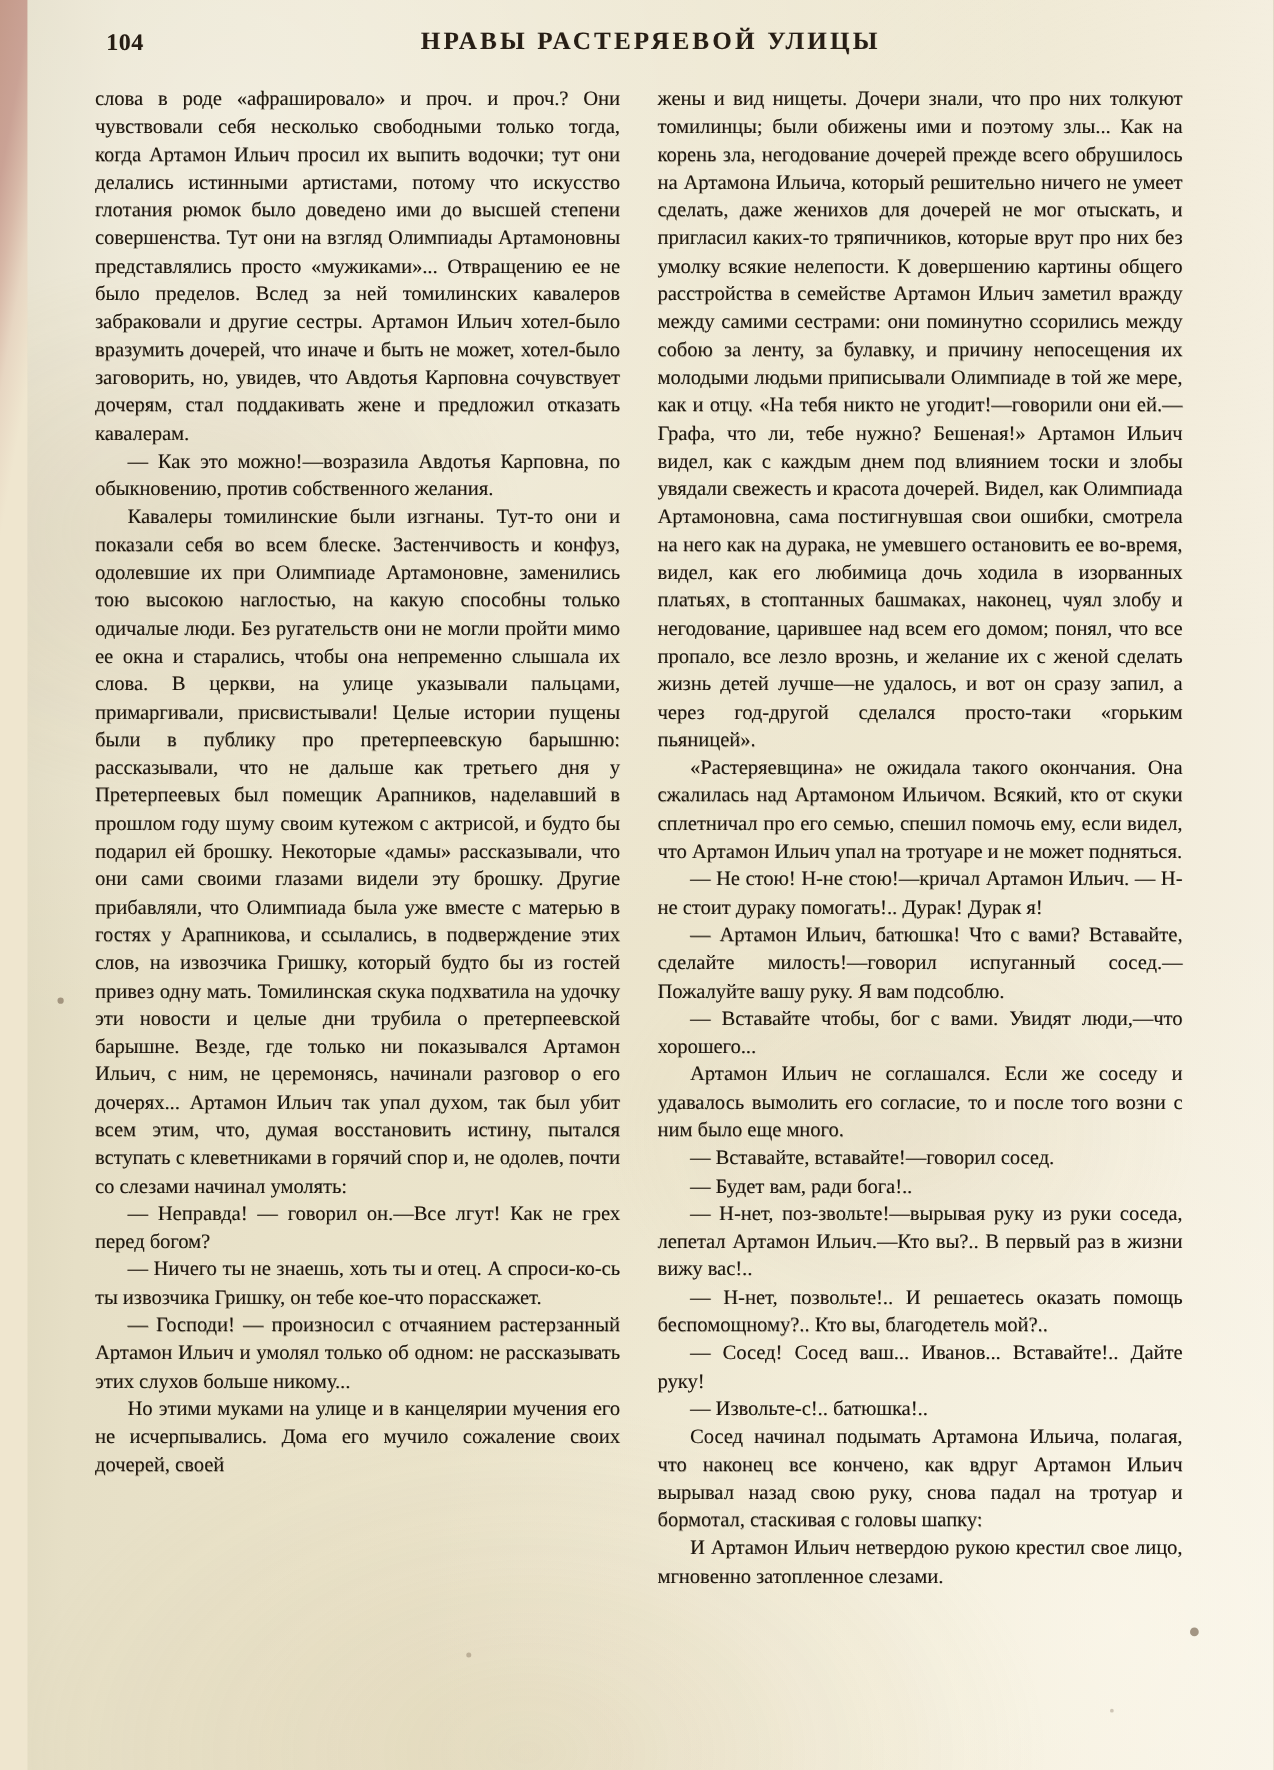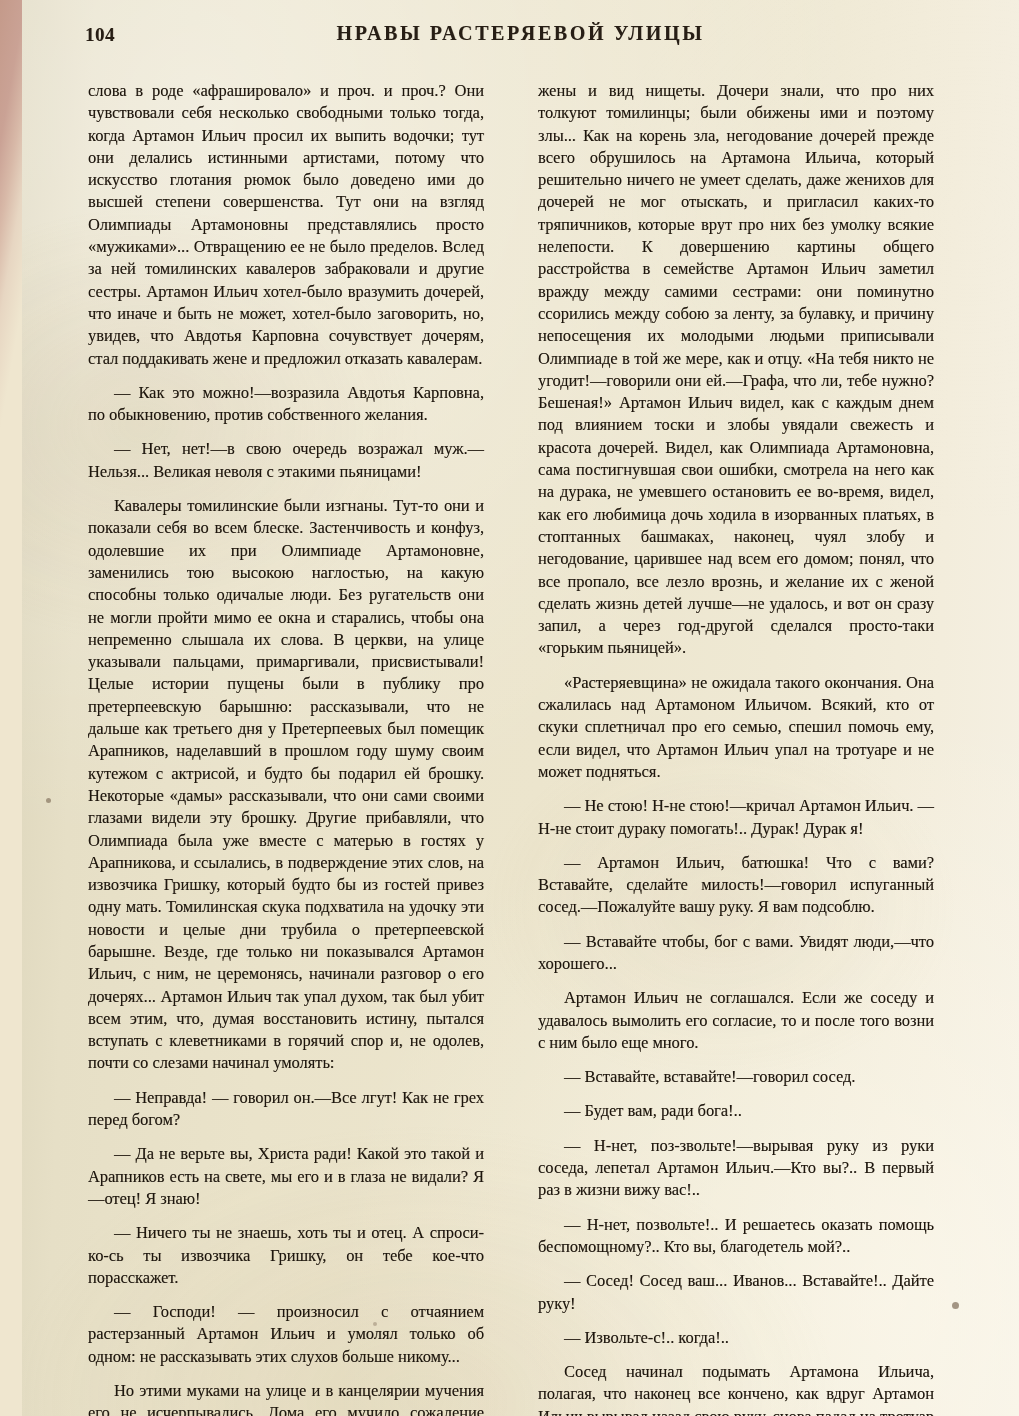--- a/index.html
+++ b/index.html
@@ -108,21 +108,21 @@
     color: #211a12;
     text-align: justify;
     text-justify: inter-word;
     hyphens: manual;
     text-shadow: .35px .25px 0 rgba(55,40,26,.40);
   }
   .col-left  { left: 54px; }
   .col-right { left: 504px; }
 
   .col p {
-    margin: 12px;
+    margin: 0;
     text-indent: 26px;
   }
   .col p.cont { text-indent: 0; }
   .col p.dlg  { text-indent: 26px; }
 
   
   .inkfilter {
     filter: contrast(1.04) saturate(.96);
   }
 
@@ -151,42 +151,40 @@
       <div class="runhead">
         <div class="folio">104</div>
         <div class="runtitle">НРАВЫ РАСТЕРЯЕВОЙ УЛИЦЫ</div>
       </div>
 
       <div class="columns">
 
         <div class="col col-left">
           <p class="cont">слова в роде «афраширoвало» и проч. и проч.? Они чувствовали себя несколько свободными только тогда, когда Артамон Ильич просил их выпить водочки; тут они делались истинными артистами, потому что искусство глотания рюмок было доведено ими до высшей степени совершенства. Тут они на взгляд Олимпиады Артамоновны представлялись просто «мужиками»... Отвращению ее не было пределов. Вслед за ней томилинских кавалеров забраковали и другие сестры. Артамон Ильич хотел-было вразумить дочерей, что иначе и быть не может, хотел-было заговорить, но, увидев, что Авдотья Карповна сочувствует дочерям, стал поддакивать жене и предложил отказать кавалерам.</p>
           <p class="dlg">— Как это можно!—возразила Авдотья Карповна, по обыкновению, против собственного желания.</p>
-          <p class="dlg">— Нет, нет!—в свою очередь возражал муж.—Нельзя... Великая неволя с этакими пьяницами!</p>
           <p>Кавалеры томилинские были изгнаны. Тут-то они и показали себя во всем блеске. Застенчивость и конфуз, одолевшие их при Олимпиаде Артамоновне, заменились тою высокою наглостью, на какую способны только одичалые люди. Без ругательств они не могли пройти мимо ее окна и старались, чтобы она непременно слышала их слова. В церкви, на улице указывали пальцами, примаргивали, присвистывали! Целые истории пущены были в публику про претерпеевскую барышню: рассказывали, что не дальше как третьего дня у Претерпеевых был помещик Арапников, наделавший в прошлом году шуму своим кутежом с актрисой, и будто бы подарил ей брошку. Некоторые «дамы» рассказывали, что они сами своими глазами видели эту брошку. Другие прибавляли, что Олимпиада была уже вместе с матерью в гостях у Арапникова, и ссылались, в подверждение этих слов, на извозчика Гришку, который будто бы из гостей привез одну мать. Томилинская скука подхватила на удочку эти новости и целые дни трубила о претерпеевской барышне. Везде, где только ни показывался Артамон Ильич, с ним, не церемонясь, начинали разговор о его дочерях... Артамон Ильич так упал духом, так был убит всем этим, что, думая восстановить истину, пытался вступать с клеветниками в горячий спор и, не одолев, почти со слезами начинал умолять:</p>
           <p class="dlg">— Неправда! — говорил он.—Все лгут! Как не грех перед богом?</p>
-          <p class="dlg">— Да не верьте вы, Христа ради! Какой это такой и Арапников есть на свете, мы его и в глаза не видали? Я—отец! Я знаю!</p>
           <p class="dlg">— Ничего ты не знаешь, хоть ты и отец. А спроси-ко-сь ты извозчика Гришку, он тебе кое-что порасскажет.</p>
           <p class="dlg">— Господи! — произносил с отчаянием растерзанный Артамон Ильич и умолял только об одном: не рассказывать этих слухов больше никому...</p>
           <p>Но этими муками на улице и в канцелярии мучения его не исчерпывались. Дома его мучило сожаление своих дочерей, своей</p>
         </div>
 
         <div class="col col-right">
           <p class="cont">жены и вид нищеты. Дочери знали, что про них толкуют томилинцы; были обижены ими и поэтому злы... Как на корень зла, негодование дочерей прежде всего обрушилось на Артамона Ильича, который решительно ничего не умеет сделать, даже женихов для дочерей не мог отыскать, и пригласил каких-то тряпичников, которые врут про них без умолку всякие нелепости. К довершению картины общего расстройства в семействе Артамон Ильич заметил вражду между самими сестрами: они поминутно ссорились между собою за ленту, за булавку, и причину непосещения их молодыми людьми приписывали Олимпиаде в той же мере, как и отцу. «На тебя никто не угодит!—говорили они ей.—Графа, что ли, тебе нужно? Бешеная!» Артамон Ильич видел, как с каждым днем под влиянием тоски и злобы увядали свежесть и красота дочерей. Видел, как Олимпиада Артамоновна, сама постигнувшая свои ошибки, смотрела на него как на дурака, не умевшего остановить ее во-время, видел, как его любимица дочь ходила в изорванных платьях, в стоптанных башмаках, наконец, чуял злобу и негодование, царившее над всем его домом; понял, что все пропало, все лезло врознь, и желание их с женой сделать жизнь детей лучше—не удалось, и вот он сразу запил, а через год-другой сделался просто-таки «горьким пьяницей».</p>
           <p>«Растеряевщина» не ожидала такого окончания. Она сжалилась над Артамоном Ильичом. Всякий, кто от скуки сплетничал про его семью, спешил помочь ему, если видел, что Артамон Ильич упал на тротуаре и не может подняться.</p>
           <p class="dlg">— Не стою! Н-не стою!—кричал Артамон Ильич. — Н-не стоит дураку помогать!.. Дурак! Дурак я!</p>
           <p class="dlg">— Артамон Ильич, батюшка! Что с вами? Вставайте, сделайте милость!—говорил испуганный сосед.—Пожалуйте вашу руку. Я вам подсоблю.</p>
           <p class="dlg">— Вставайте чтобы, бог с вами. Увидят люди,—что хорошего...</p>
           <p>Артамон Ильич не соглашался. Если же соседу и удавалось вымолить его согласие, то и после того возни с ним было еще много.</p>
           <p class="dlg">— Вставайте, вставайте!—говорил сосед.</p>
           <p class="dlg">— Будет вам, ради бога!..</p>
           <p class="dlg">— Н-нет, поз-звольте!—вырывая руку из руки соседа, лепетал Артамон Ильич.—Кто вы?.. В первый раз в жизни вижу вас!..</p>
           <p class="dlg">— Н-нет, позвольте!.. И решаетесь оказать помощь беспомощному?.. Кто вы, благодетель мой?..</p>
           <p class="dlg">— Сосед! Сосед ваш... Иванов... Вставайте!.. Дайте руку!</p>
-          <p class="dlg">— Извольте-с!.. когда!..</p>
+          <p class="dlg">— Извольте-с!.. батюшка!..</p>
           <p>Сосед начинал подымать Артамона Ильича, полагая, что наконец все кончено, как вдруг Артамон Ильич вырывал назад свою руку, снова падал на тротуар и бормотал, стаскивая с головы шапку:</p>
           <p>И Артамон Ильич нетвердою рукою крестил свое лицо, мгновенно затопленное слезами.</p>
         </div>
 
       </div>
     </div>
 
     <span class="speck s1"></span>
     <span class="speck s2"></span>
     <span class="speck s3"></span>

